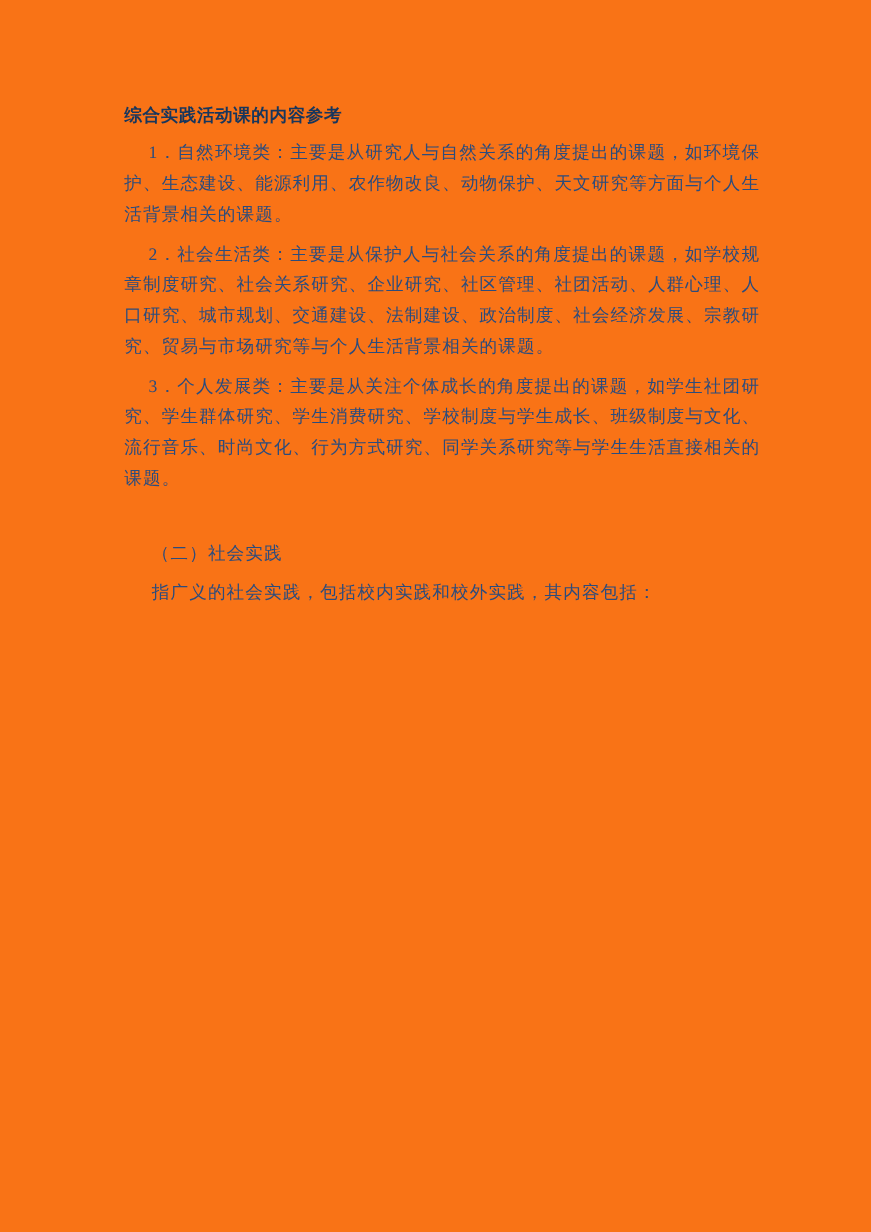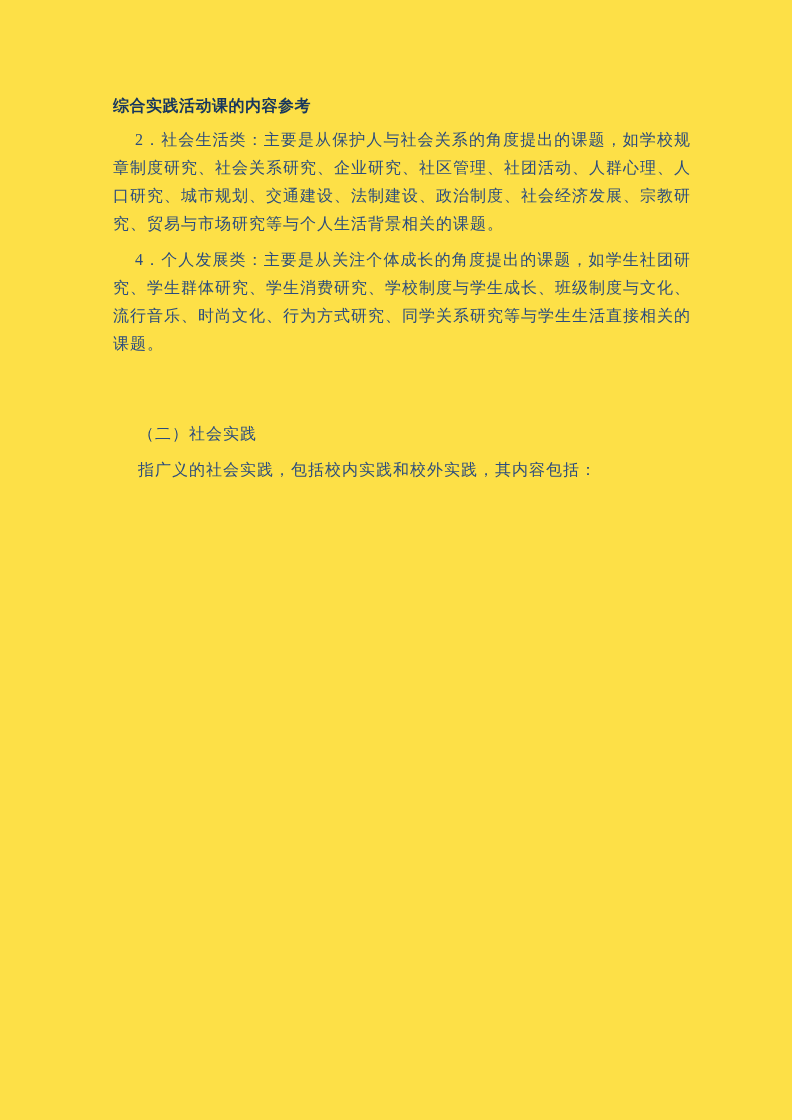--- a/index.html
+++ b/index.html
@@ -4,21 +4,21 @@
 <style>
   html, body {
     margin: 0;
     padding: 0;
     background: #ffffff;
   }
   .page {
     position: relative;
     width: 792px;
     height: 1120px;
-    background: #fde047;
+    background: #f97316;
     overflow: hidden;
     box-sizing: border-box;
   }
   .content {
     position: absolute;
     left: 113px;
     top: 92px;
     width: 578px;
     font-family: "Liberation Serif", "DejaVu Serif", serif;
     font-size: 16px;
@@ -47,38 +47,39 @@
     text-indent: 25px;
   }
   .item {
     text-indent: 22px;
   }
   .item-3 {
     text-indent: 14px;
   }
   .section-2-heading {
     text-indent: 25px;
-    margin-top: 62px;
+    margin-top: 40px;
   }
 </style>
 </head>
 <body>
 
 <div class="page">
   <div class="content">
 
     <p class="doc-title">综合实践活动课的内容参考</p>
 
 
 
+    <p class="item">1．自然环境类：主要是从研究人与自然关系的角度提出的课题，如环境保护、生态建设、能源利用、农作物改良、动物保护、天文研究等方面与个人生活背景相关的课题。</p>
 
     <p class="item">2．社会生活类：主要是从保护人与社会关系的角度提出的课题，如学校规章制度研究、社会关系研究、企业研究、社区管理、社团活动、人群心理、人口研究、城市规划、交通建设、法制建设、政治制度、社会经济发展、宗教研究、贸易与市场研究等与个人生活背景相关的课题。</p>
 
 
-    <p class="item">4．个人发展类：主要是从关注个体成长的角度提出的课题，如学生社团研究、学生群体研究、学生消费研究、学校制度与学生成长、班级制度与文化、流行音乐、时尚文化、行为方式研究、同学关系研究等与学生生活直接相关的课题。</p>
+    <p class="item">3．个人发展类：主要是从关注个体成长的角度提出的课题，如学生社团研究、学生群体研究、学生消费研究、学校制度与学生成长、班级制度与文化、流行音乐、时尚文化、行为方式研究、同学关系研究等与学生生活直接相关的课题。</p>
 
 
     <p class="section-2-heading">（二）社会实践</p>
 
     <p class="para">指广义的社会实践，包括校内实践和校外实践，其内容包括：</p>
 
   </div>
 </div>
 
 </body></html>

